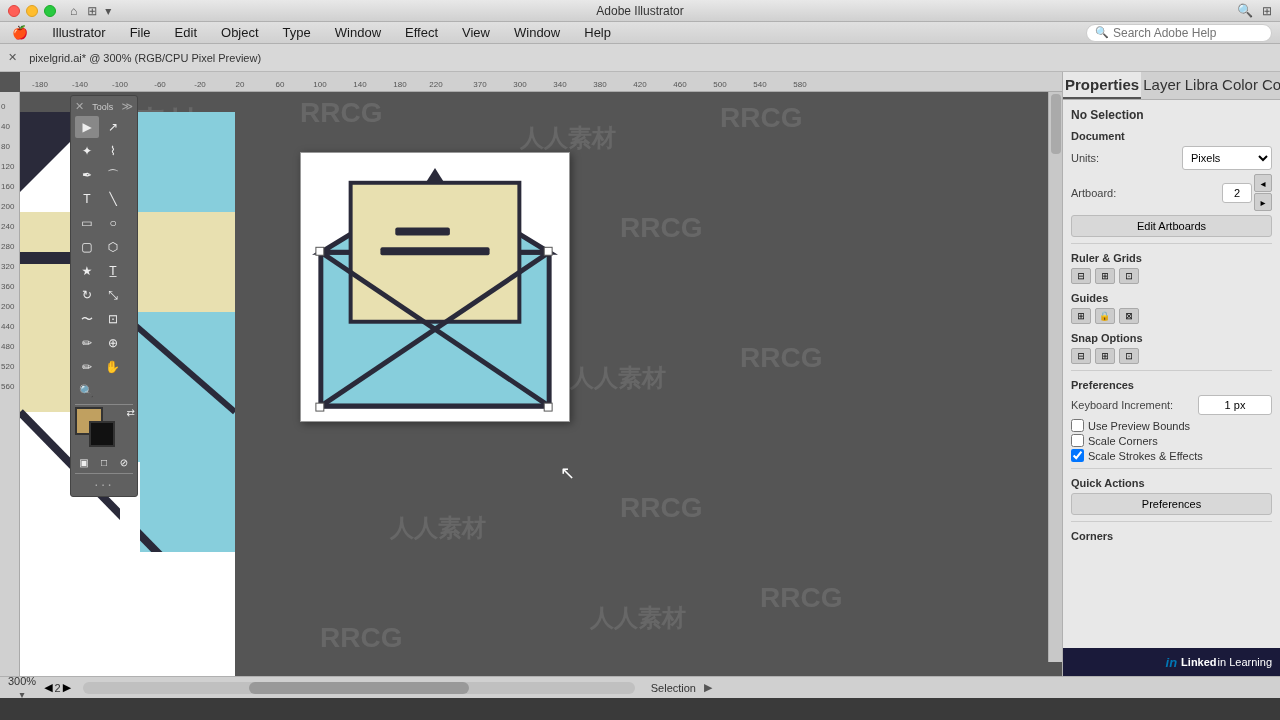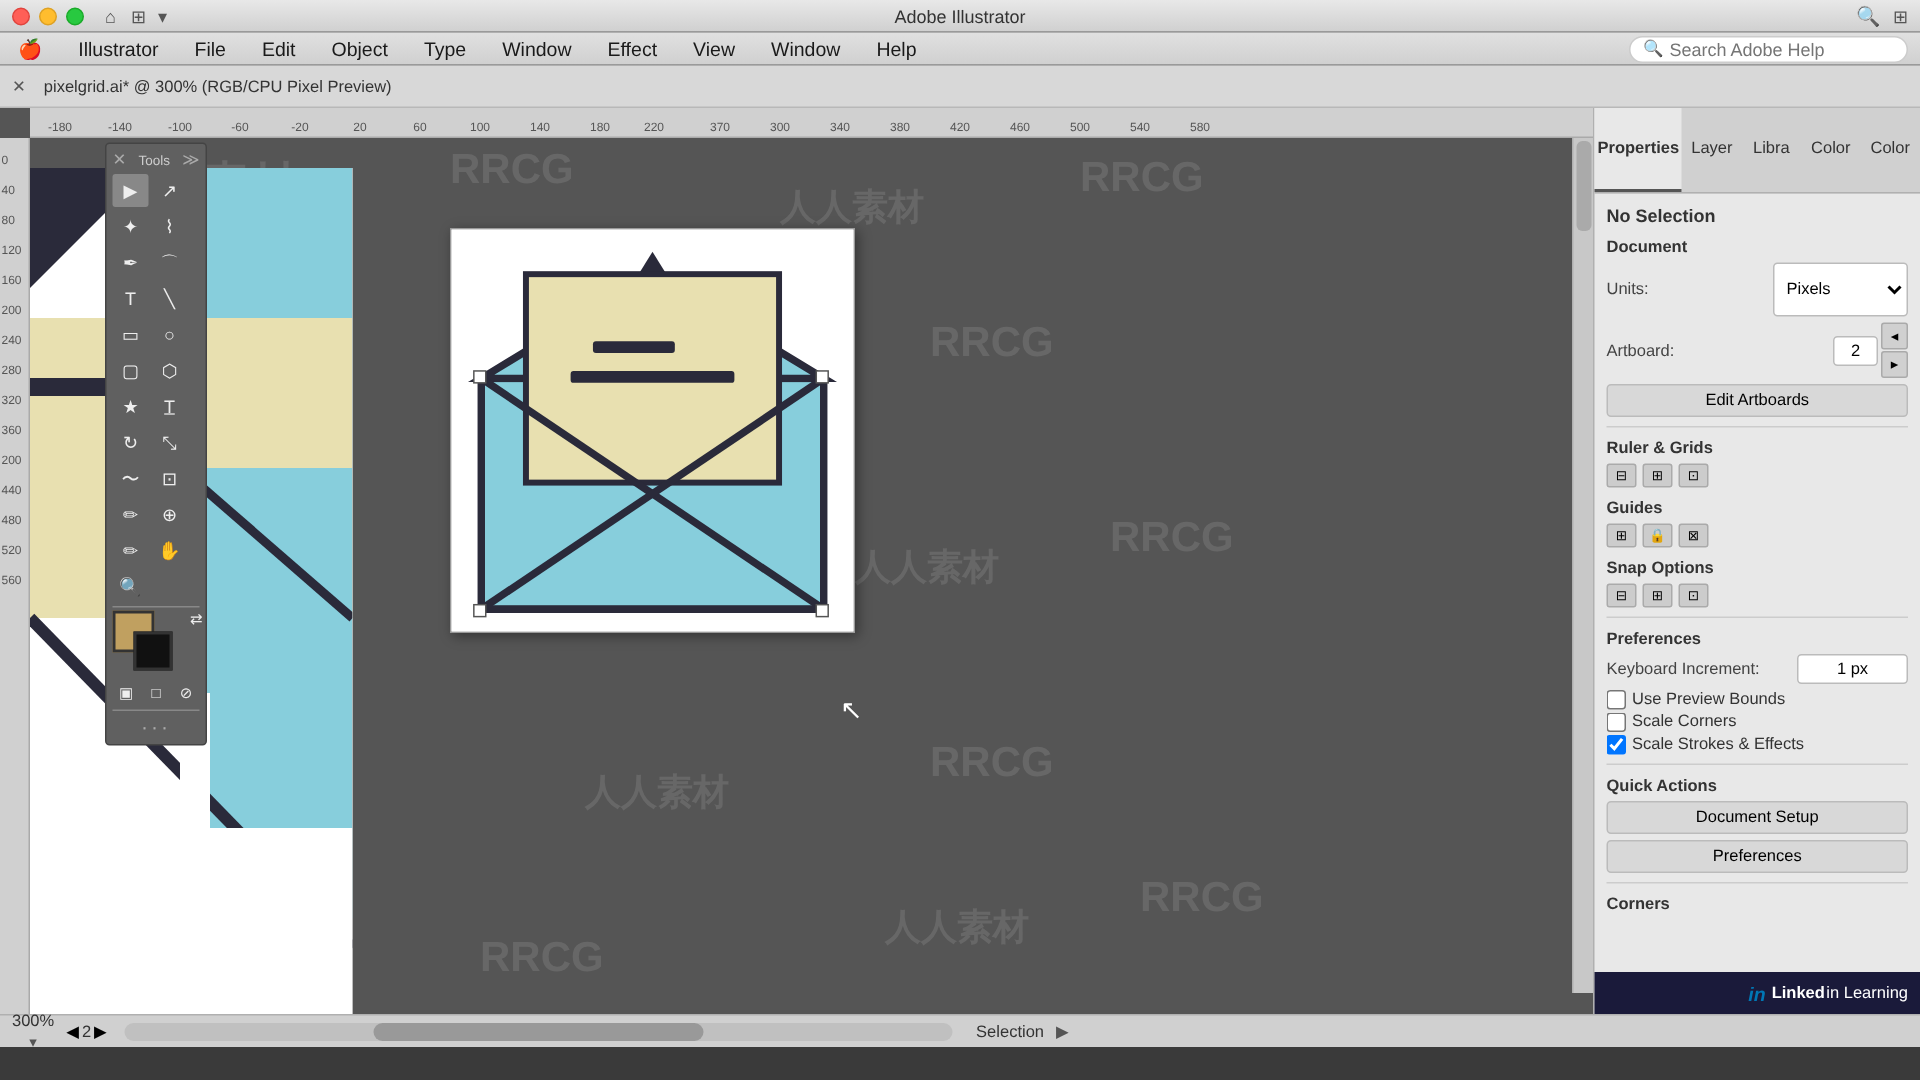--- a/index.html
+++ b/index.html
@@ -124,49 +124,49 @@
 
     
     #panels {
       width: 218px; background: #e8e8e8; border-left: 1px solid #b0b0b0;
       display: flex; flex-direction: column; flex-shrink: 0;
     }
     #panel-tabs {
       display: flex; background: #d0d0d0; border-bottom: 1px solid #b0b0b0;
     }
     .panel-tab {
-      flex: 1; text-align: center; padding: 21px 2px; font-size: 11px; color: #333;
+      flex: 1; text-align: center; padding: 4px 2px; font-size: 15px; color: #333;
       cursor: pointer; border-bottom: 2px solid transparent;
     }
     .panel-tab.active { border-bottom: 2px solid #555; background: #e8e8e8; font-weight: 600; }
     #panel-content { flex: 1; padding: 8px; overflow-y: auto; }
     .panel-section-title { font-size: 11px; font-weight: 600; color: #333; margin: 8px 0 4px 0; }
     .panel-row { display: flex; align-items: center; justify-content: space-between; margin-bottom: 4px; }
     .panel-label { font-size: 11px; color: #444; }
     .panel-select {
-      height: 36px; font-size: 11px; background: white; border: 1px solid #bbb;
+      height: 24px; font-size: 11px; background: white; border: 1px solid #bbb;
       border-radius: 3px; padding: 0 4px; min-width: 80px;
     }
     .panel-input {
       width: 74px; height: 20px; font-size: 11px; background: white;
       border: 1px solid #bbb; border-radius: 3px; padding: 0 4px; text-align: center;
     }
     .panel-nav-btn {
       width: 18px; height: 18px; background: #d0d0d0; border: 1px solid #aaa;
       border-radius: 2px; font-size: 10px; display: flex; align-items: center;
       justify-content: center; cursor: pointer;
     }
     .full-btn {
       width: 100%; height: 22px; background: #d8d8d8; border: 1px solid #bbb;
       border-radius: 3px; font-size: 11px; cursor: pointer; display: flex;
       align-items: center; justify-content: center; margin-bottom: 4px;
     }
     .ruler-grid-row { display: flex; align-items: center; gap: 4px; margin-bottom: 4px; }
     .ruler-icon { width: 20px; height: 16px; background: #ccc; border: 1px solid #aaa; border-radius: 2px; display: flex; align-items: center; justify-content: center; font-size: 9px; cursor: pointer; }
-    .checkbox-row { display: flex; align-items: flex-start; gap: 4px; margin-bottom: 2px; }
+    .checkbox-row { display: flex; align-items: center; gap: 4px; margin-bottom: 2px; }
     .checkbox-row input { margin: 0; }
     .checkbox-row label { font-size: 11px; color: #333; }
     .panel-divider { width: 100%; height: 1px; background: #ccc; margin: 6px 0; }
     #linked-learning { background: #1a1a3a; height: 28px; display: flex; align-items: center; justify-content: flex-end; padding: 0 8px; }
     #linked-learning span { color: white; font-size: 11px; font-weight: 600; }
     .artboard-nav { display: flex; align-items: center; gap: 2px; }
     #vscroll { width: 14px; background: #c8c8c8; border-left: 1px solid #b0b0b0; position: absolute; right: 0; top: 20px; bottom: 14px; }
     .scroll-thumb { background: #aaa; border-radius: 4px; }
   </style>
 </head>
@@ -481,21 +481,20 @@
         <label for="cb2">Scale Corners</label>
       </div>
       <div class="checkbox-row">
         <input type="checkbox" id="cb3" checked="" style="">
         <label for="cb3">Scale Strokes &amp; Effects</label>
       </div>
 
       <div class="panel-divider"></div>
 
       <div class="panel-section-title">Quick Actions</div>
-      <div class="full-btn">Document Setup</div>
       <div class="full-btn">Preferences</div>
 
       <div class="panel-divider"></div>
 
       <div class="panel-section-title">Corners</div>
     </div>
 
     <div id="linked-learning">
       <span style="color:#0077b5;font-size:13px;font-weight:800;font-style:italic;">in</span>
       <span style="color:white;font-size:11px;font-weight:600;margin-left:4px;">Linked</span>

